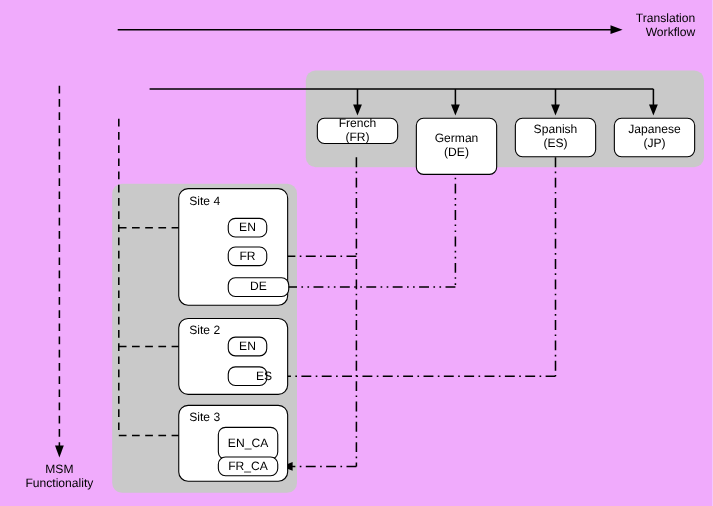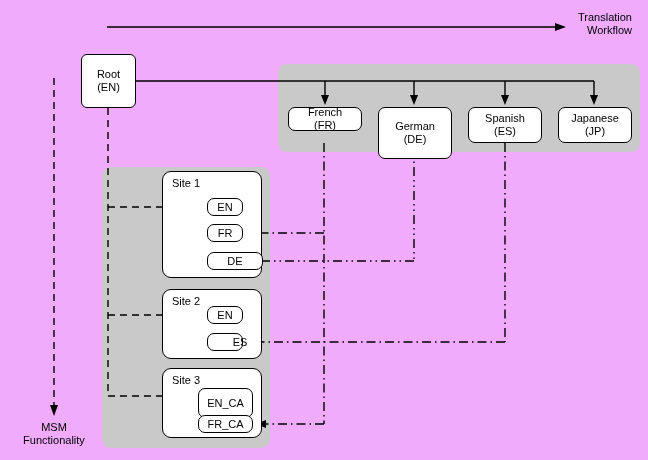--- a/index.html
+++ b/index.html
@@ -107,44 +107,40 @@
 
   <div class="flowlabel tr">
     <div>Translation</div>
     <div>Workflow</div>
   </div>
   <div class="flowlabel msm">
     <div>MSM</div>
     <div>Functionality</div>
   </div>
 
-  <div class="node" style="left:81px;top:54px;width:55px;height:54px;border-radius:6px;">
-    <div>Root</div>
-    <div>(EN)</div>
-  </div>
 
   <div class="node" style="left:288px;top:107px;width:74px;height:24px;">
     <div>French</div>
     <div>(FR)</div>
   </div>
   <div class="node" style="left:378px;top:107px;width:74px;height:52px;">
     <div>German</div>
     <div>(DE)</div>
   </div>
   <div class="node" style="left:468px;top:107px;width:74px;height:36px;">
     <div>Spanish</div>
     <div>(ES)</div>
   </div>
   <div class="node" style="left:558px;top:107px;width:74px;height:36px;">
     <div>Japanese</div>
     <div>(JP)</div>
   </div>
 
   <div class="sitebox" style="left:162px;top:171px;width:100px;height:107px;">
-    <span class="sitelabel">Site 1</span>
+    <span class="sitelabel">Site 4</span>
   </div>
   <div class="sitebox" style="left:162px;top:289px;width:100px;height:70px;">
     <span class="sitelabel">Site 2</span>
   </div>
   <div class="sitebox" style="left:162px;top:368px;width:100px;height:70px;">
     <span class="sitelabel">Site 3</span>
   </div>
 
   <div class="chip" style="left:207px;top:198px;width:36px;height:18px;">EN</div>
   <div class="chip" style="left:207px;top:224px;width:36px;height:18px;">FR</div>

